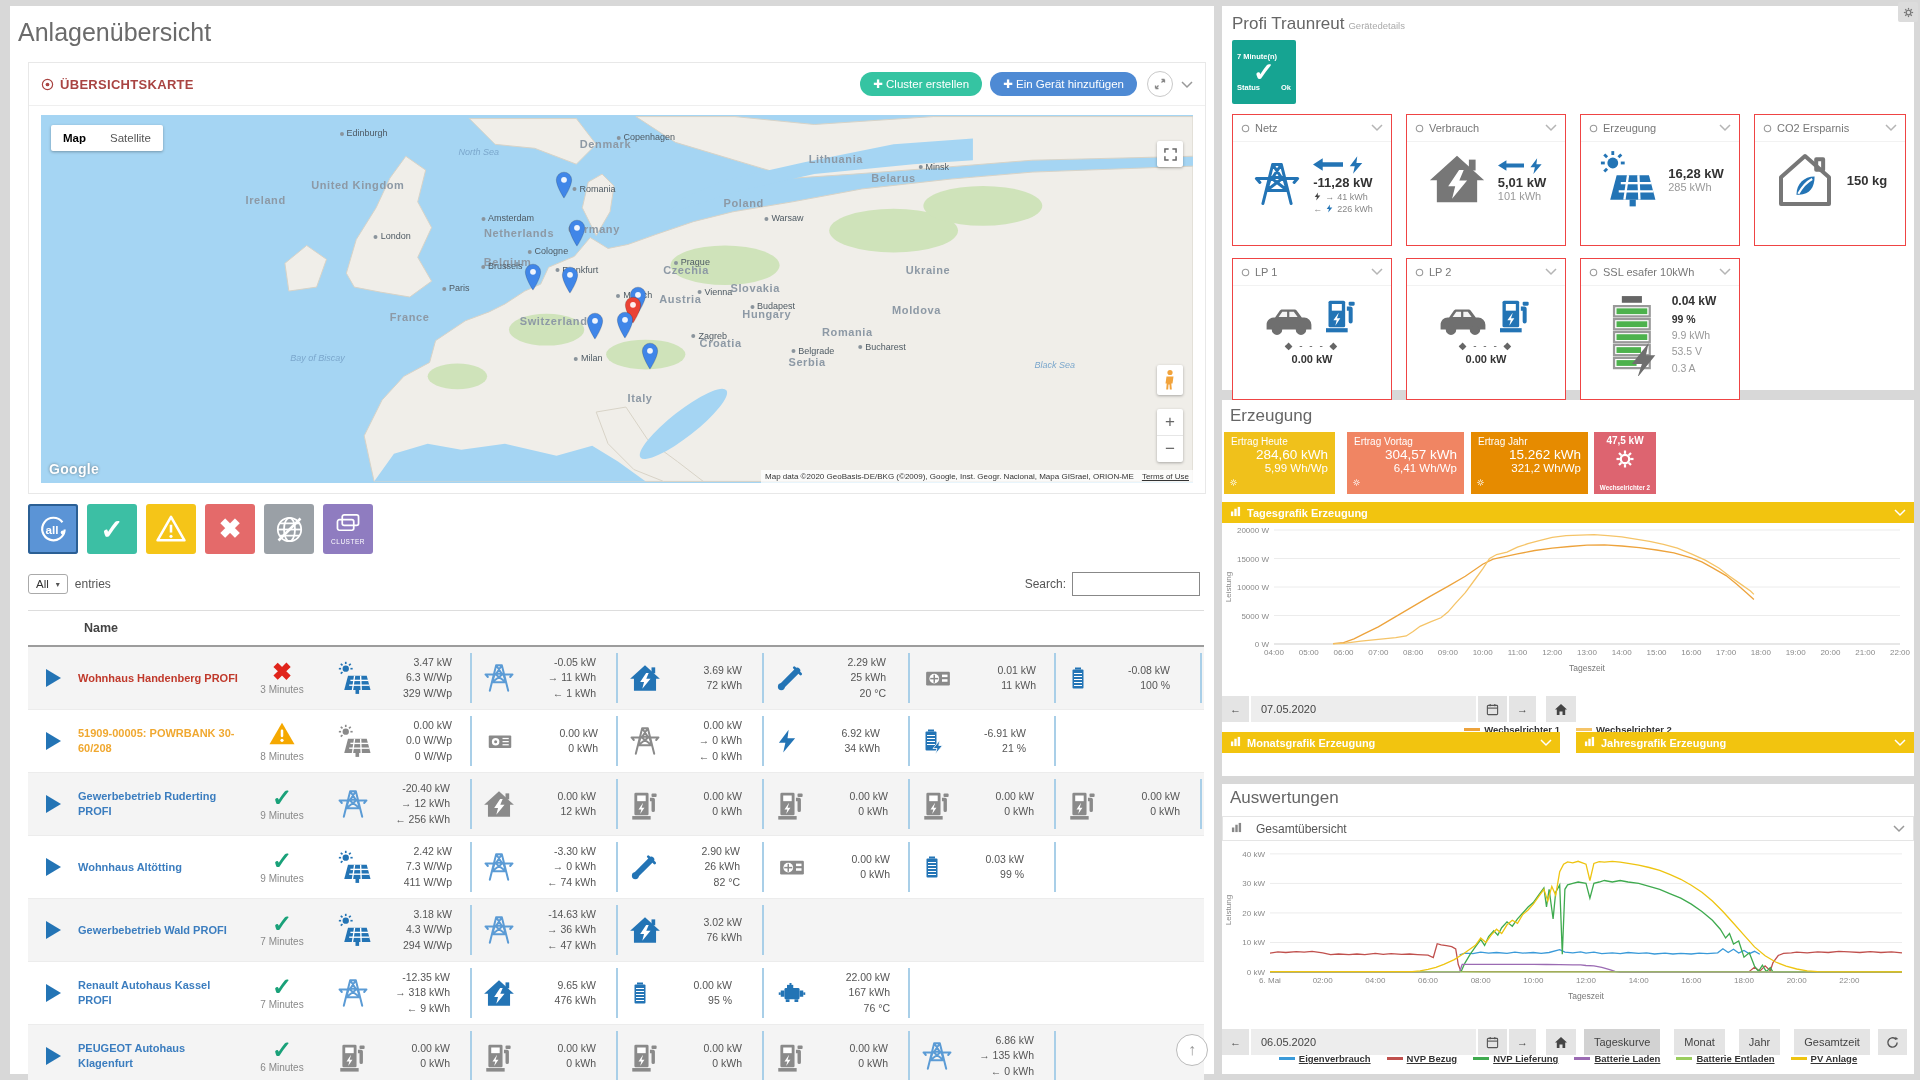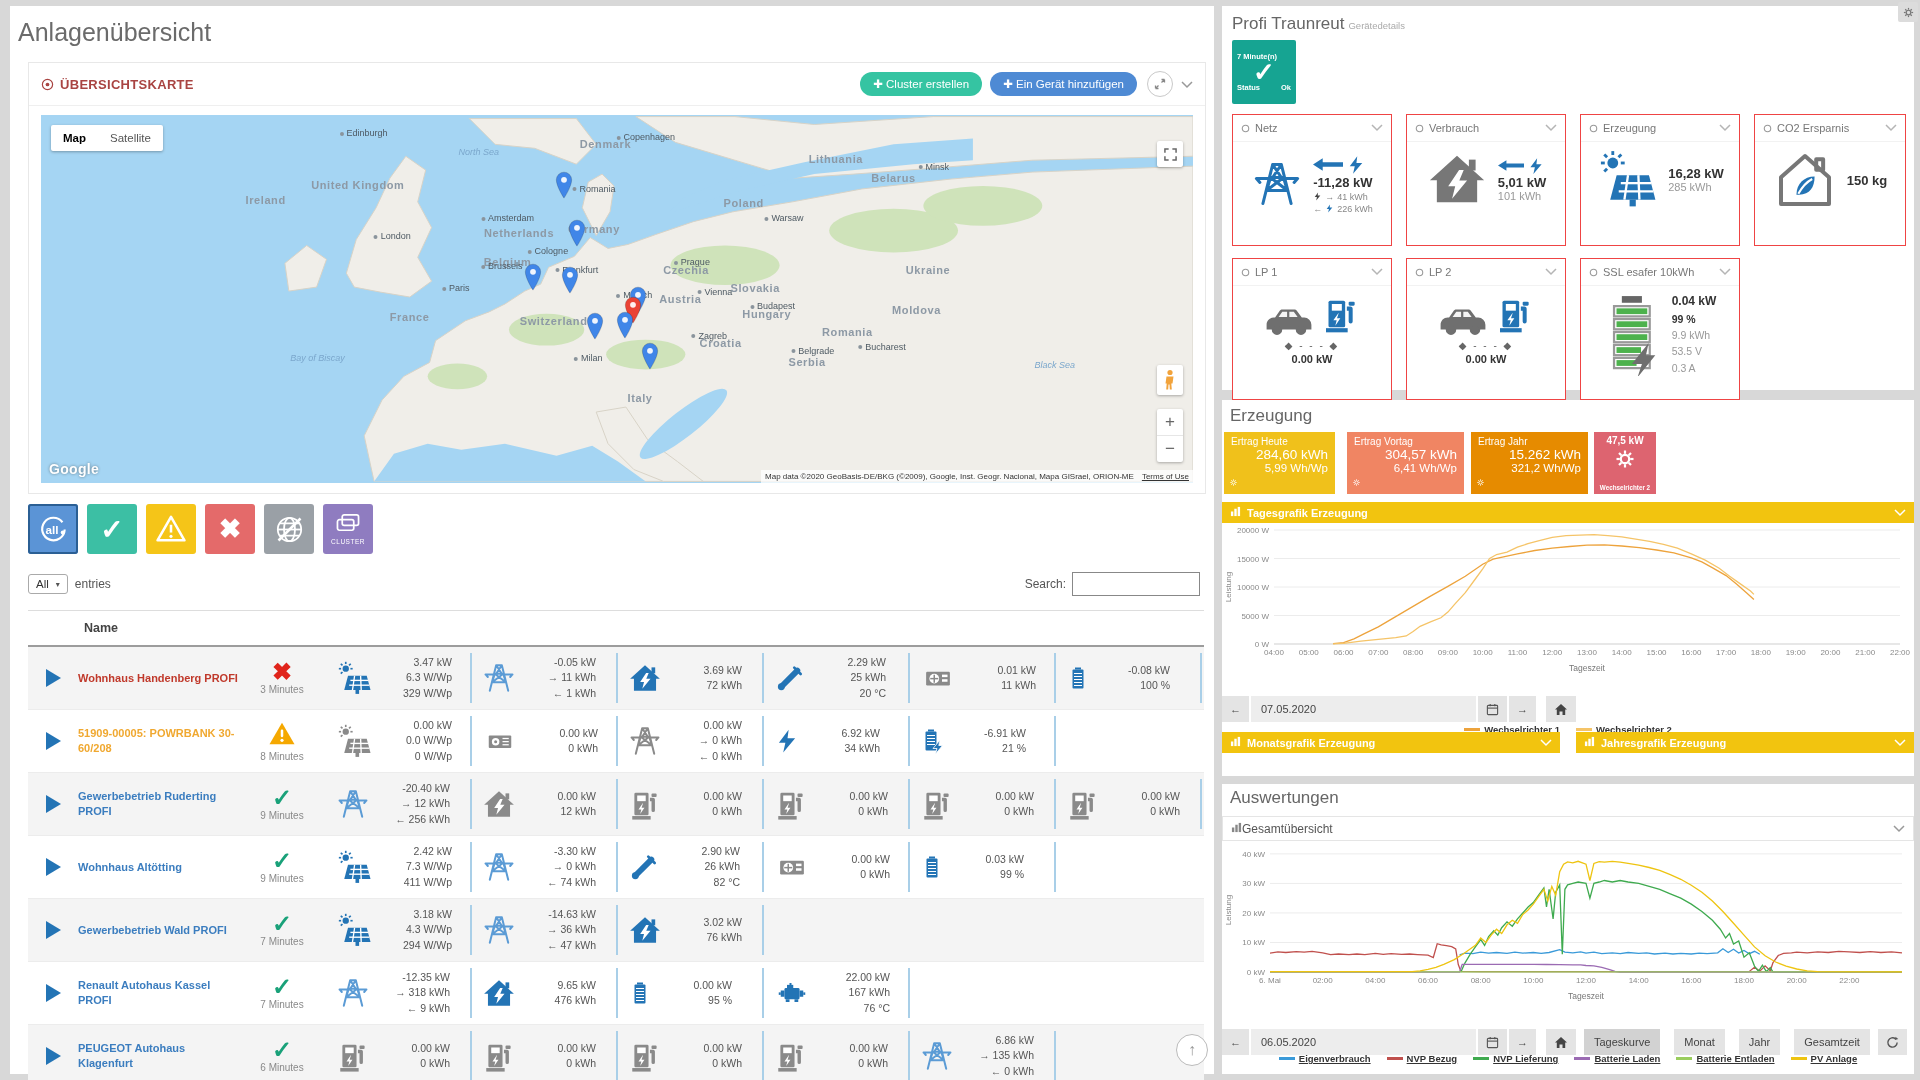--- a/index.html
+++ b/index.html
@@ -98,21 +98,21 @@
   .dn-btn{background:#e4e4e4;height:26px;min-width:26px;display:flex;align-items:center;justify-content:center;padding:0 8px;box-sizing:border-box;cursor:pointer;}
   .dn-date{background:#ededed;height:26px;width:225px;display:flex;align-items:center;padding:0 10px;box-sizing:border-box;}
   .dn-view{background:#e4e4e4;height:26px;display:flex;align-items:center;padding:0 10px;cursor:pointer;}
   .dn-view.on{background:#d2d2d2;}
   .legend{position:absolute;display:flex;justify-content:center;gap:16px;font-size:9.5px;font-weight:bold;color:#333;width:100%;}
   .leg-item{display:flex;align-items:center;gap:4px;margin-top:48px;}
   .leg-dash{width:16px;height:3px;display:inline-block;}
   
   #ausw-panel{left:1222px;top:784px;width:692px;height:290px;}
   #ausw-title{position:absolute;left:8px;top:4px;font-size:17px;color:#666;}
-  #gesamt-bar{position:absolute;left:0;top:32px;width:692px;height:25px;border:1px solid #e5e5e5;display:flex;align-items:center;padding:0 8px;gap:0;font-size:12px;color:#555;box-sizing:border-box;cursor:pointer;}
+  #gesamt-bar{position:absolute;left:0;top:32px;width:692px;height:25px;border:1px solid #e5e5e5;display:flex;align-items:center;padding:0 8px;gap:14px;font-size:12px;color:#555;box-sizing:border-box;cursor:pointer;}
 </style>
 </head>
 <body>
 
 <div id="left" class="panel">
   <div id="page-title">Anlagenübersicht</div>
 
   <div id="map-card">
     <div class="card-hd">
       <span class="card-hd-title">

